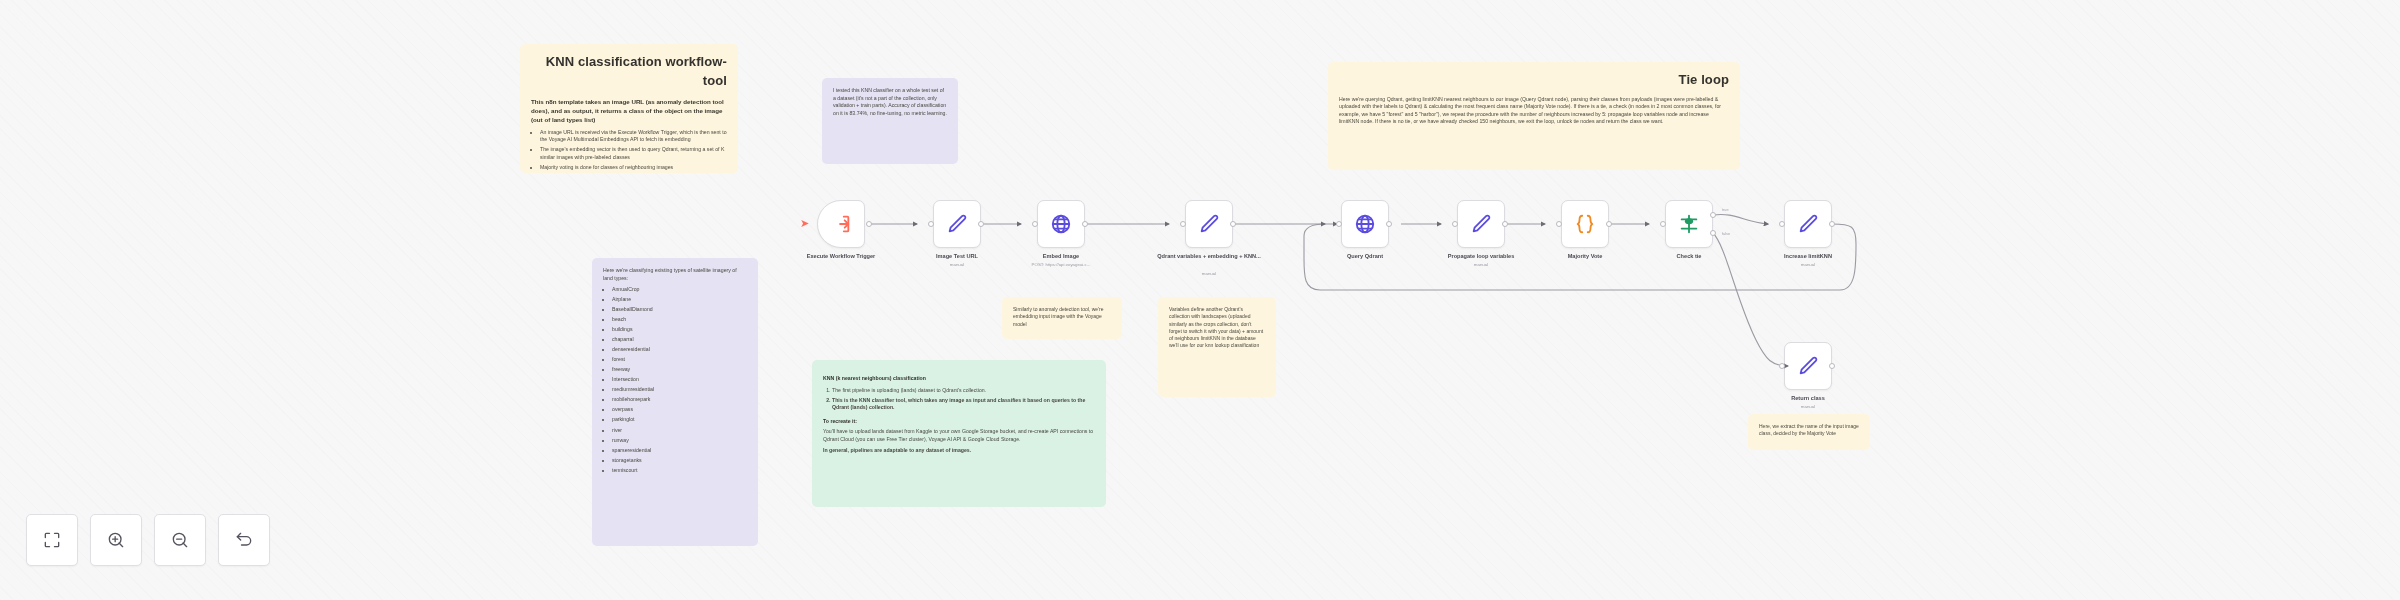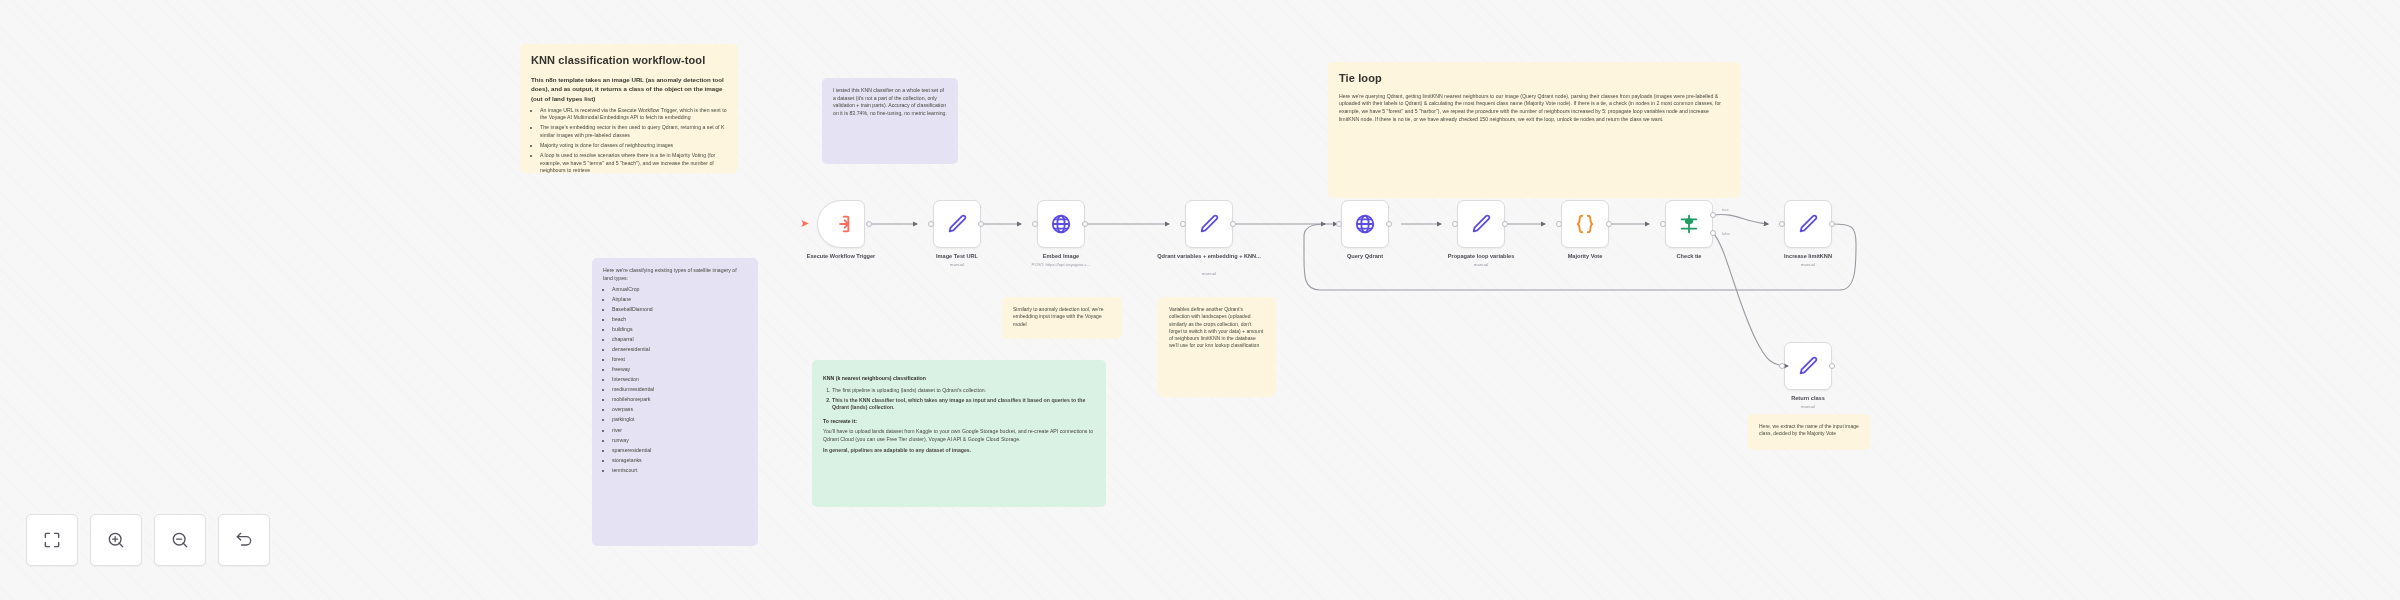--- a/index.html
+++ b/index.html
@@ -23,25 +23,26 @@
     position: absolute;
     border-radius: 5px;
     padding: 9px 11px;
     overflow: hidden;
     line-height: 1.45;
   }
   .note.yellow { background: #fdf5dd; }
   .note.green  { background: #d9f2e4; }
   .note.purple { background: #e4e2f3; }
   .note h3 {
-    font-size: 11px;
+    font-size: 13px;
     font-weight: bold;
     color: #33322e;
     margin-bottom: 6px;
     letter-spacing: .1px;
+    text-align: right;
   }
   .note h4 {
     font-size: 5.2px;
     font-weight: bold;
     color: #33322e;
     margin: 6px 0 3px;
   }
   .note p, .note li {
     font-size: 5.2px;
     color: #4a4840;
@@ -203,21 +204,21 @@
       <li>sparseresidential</li>
       <li>storagetanks</li>
       <li>tenniscourt</li>
     </ul>
   </div>
 
   <div class="note purple" style="left:822px; top:78px; width:136px; height:86px;">
     <p>I tested this KNN classifier on a whole test set of a dataset (it's not a part of the collection, only validation + train parts). Accuracy of classification on it is 83.74%, no fine-tuning, no metric learning.</p>
   </div>
 
-  <div class="note yellow" style="left:1328px; top:62px; width:412px; height:136px;">
+  <div class="note yellow" style="left:1328px; top:62px; width:412px; height:108px;">
     <h3>Tie loop</h3>
     <p>Here we're querying Qdrant, getting limitKNN nearest neighbours to our image (Query Qdrant node), parsing their classes from payloads (images were pre-labelled &amp; uploaded with their labels to Qdrant) &amp; calculating the most frequent class name (Majority Vote node). If there is a tie, a check (in nodes in 2 most common classes, for example, we have 5 "forest" and 5 "harbor"), we repeat the procedure with the number of neighbours increased by 5: propagate loop variables node and increase limitKNN node. If there is no tie, or we have already checked 150 neighbours, we exit the loop, unlock tie nodes and return the class we want.</p>
   </div>
 
   <div class="note yellow tiny-note" style="left:1002px; top:297px; width:120px; height:42px;">
     <p>Similarly to anomaly detection tool, we're embedding input image with the Voyage model</p>
   </div>
 
   <div class="note yellow tiny-note" style="left:1158px; top:297px; width:118px; height:100px;">
     <p>Variables define another Qdrant's collection with landscapes (uploaded similarly as the crops collection, don't forget to switch it with your data) + amount of neighbours limitKNN in the database we'll use for our knn lookup classification</p>

